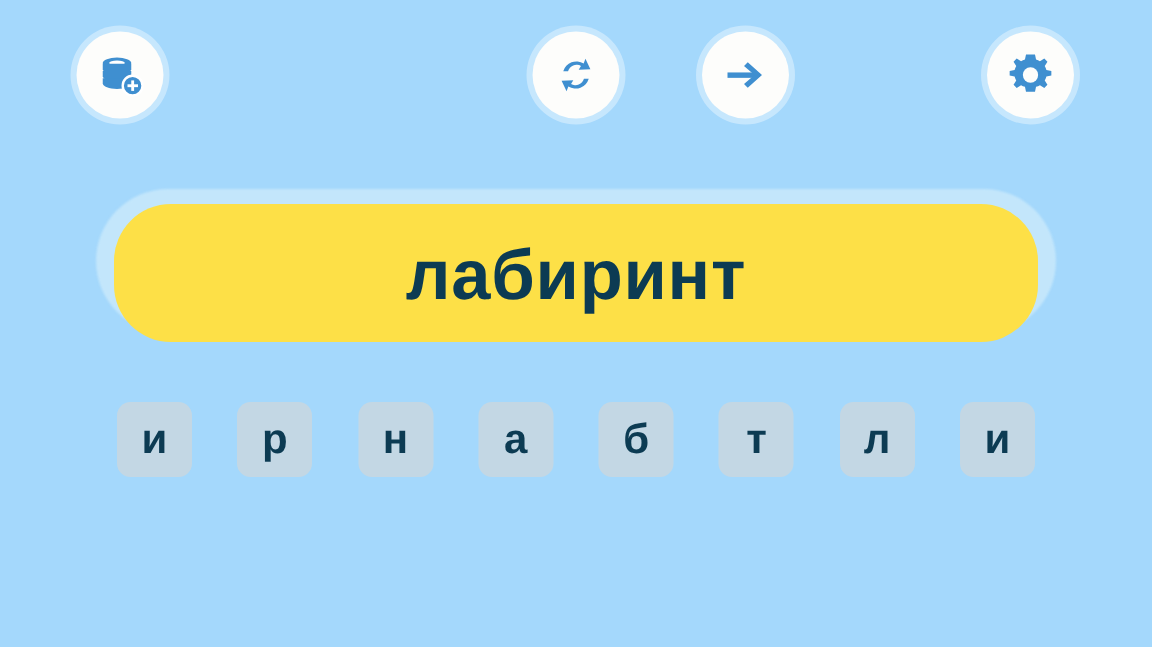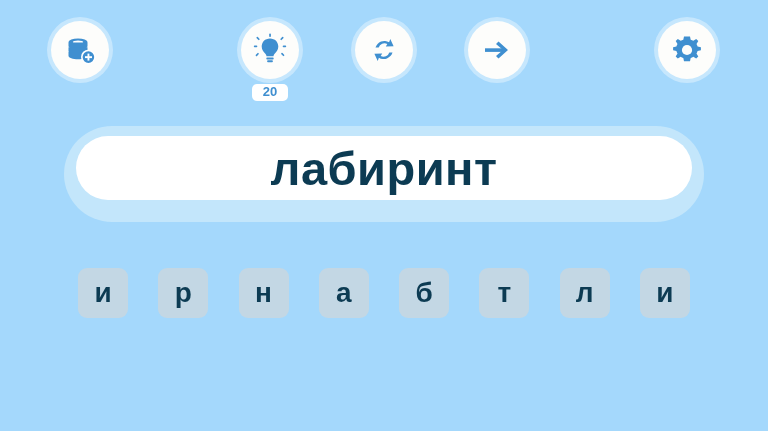--- a/index.html
+++ b/index.html
@@ -82,23 +82,23 @@
     height: 96px;
     border-radius: 48px;
     background: #c3e6fb;
     filter: blur(0.6px);
   }
   .answer-pill {
     position: absolute;
     left: 76px;
     top: 136px;
     width: 616px;
-    height: 64px;
+    height: 92px;
     border-radius: 38px;
-    background: #ffffff;
+    background: #fde047;
     display: flex;
     align-items: center;
     justify-content: center;
   }
   .answer-word {
     color: #0c3b53;
     font-size: 47px;
     font-weight: bold;
     letter-spacing: 0.5px;
     line-height: 1;
@@ -145,39 +145,20 @@
           <path d="M5.5 9.5 v3.6 c0 2 4.3 3.6 9.5 3.6 s9.5 -1.6 9.5 -3.6 V9.5" fill="#3f8fd0"></path>
           <path d="M5.5 14.3 v3.6 c0 2 4.3 3.6 9.5 3.6 s9.5 -1.6 9.5 -3.6 v-3.6" fill="#3f8fd0"></path>
           <path d="M5.5 19.1 v3.6 c0 2 4.3 3.6 9.5 3.6 s9.5 -1.6 9.5 -3.6 v-3.6" fill="#3f8fd0"></path>
           <circle cx="25.4" cy="24.1" r="6.6" fill="#3f8fd0" stroke="#ffffff" stroke-width="1.6"></circle>
           <rect x="24.5" y="20.6" width="1.9" height="7" fill="#ffffff"></rect>
           <rect x="22" y="23.2" width="7" height="1.9" fill="#ffffff"></rect>
         </svg>
       </span>
     </div>
 
-    <div class="hint-wrap">
-      <div class="tool-btn tool-hint" style="left:0;top:0;">
-        <span>
-          <svg width="34" height="34" viewBox="0 0 34 34">
-            <path d="M17 5.5 c-5 0 -8.3 3.6 -8.3 8 0 3.1 1.8 5.1 3.2 6.7 1 1.2 1.5 2 1.6 3.1 h7 c0.1 -1.1 0.6 -1.9 1.6 -3.1 1.4 -1.6 3.2 -3.6 3.2 -6.7 0 -4.4 -3.3 -8 -8.3 -8 z" fill="#3f8fd0"></path>
-            <rect x="13.3" y="24.6" width="7.4" height="1.9" rx="0.9" fill="#3f8fd0"></rect>
-            <rect x="14.1" y="27.3" width="5.8" height="1.9" rx="0.9" fill="#3f8fd0"></rect>
-            <rect x="16.2" y="0.6" width="1.7" height="3.5" rx="0.8" fill="#3f8fd0"></rect>
-            <rect x="0.8" y="12.6" width="3.5" height="1.7" rx="0.8" fill="#3f8fd0"></rect>
-            <rect x="29.7" y="12.6" width="3.5" height="1.7" rx="0.8" fill="#3f8fd0"></rect>
-            <rect x="4.2" y="3.6" width="1.7" height="3.8" rx="0.8" fill="#3f8fd0" transform="rotate(-45 5 5.5)"></rect>
-            <rect x="28.1" y="3.6" width="1.7" height="3.8" rx="0.8" fill="#3f8fd0" transform="rotate(45 29 5.5)"></rect>
-            <rect x="3.4" y="19.6" width="1.7" height="3.8" rx="0.8" fill="#3f8fd0" transform="rotate(45 4.2 21.5)"></rect>
-            <rect x="28.9" y="19.6" width="1.7" height="3.8" rx="0.8" fill="#3f8fd0" transform="rotate(-45 29.7 21.5)"></rect>
-          </svg>
-        </span>
-      </div>
-      <div class="hint-badge">20</div>
-    </div>
 
     <div class="tool-btn tool-shuffle">
       <span>
         <svg width="32" height="32" viewBox="0 0 32 32">
           <path d="M7.5 13.5 a9.2 9.2 0 0 1 13.6 -5.2 l1.2 -3.2 3.3 7.1 -7.8 0.3 1.5 -2.5 a5.9 5.9 0 0 0 -8.6 3.5 z" fill="#3f8fd0"></path>
           <path d="M24.5 18.5 a9.2 9.2 0 0 1 -13.6 5.2 l-1.2 3.2 -3.3 -7.1 7.8 -0.3 -1.5 2.5 a5.9 5.9 0 0 0 8.6 -3.5 z" fill="#3f8fd0"></path>
         </svg>
       </span>
     </div>
 

